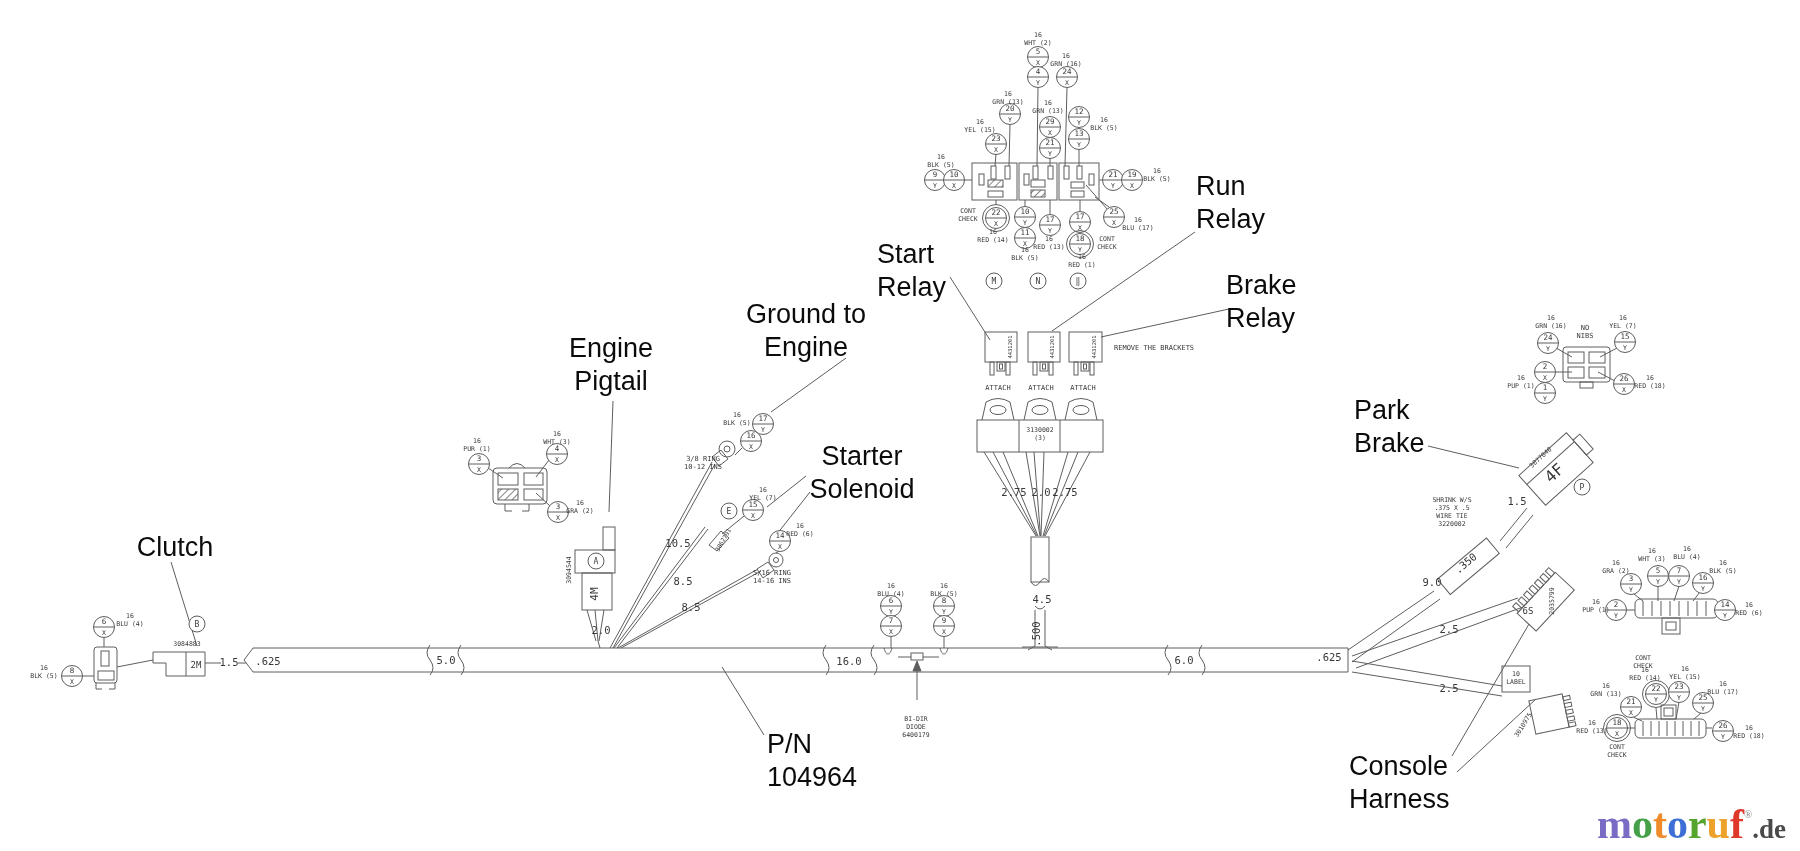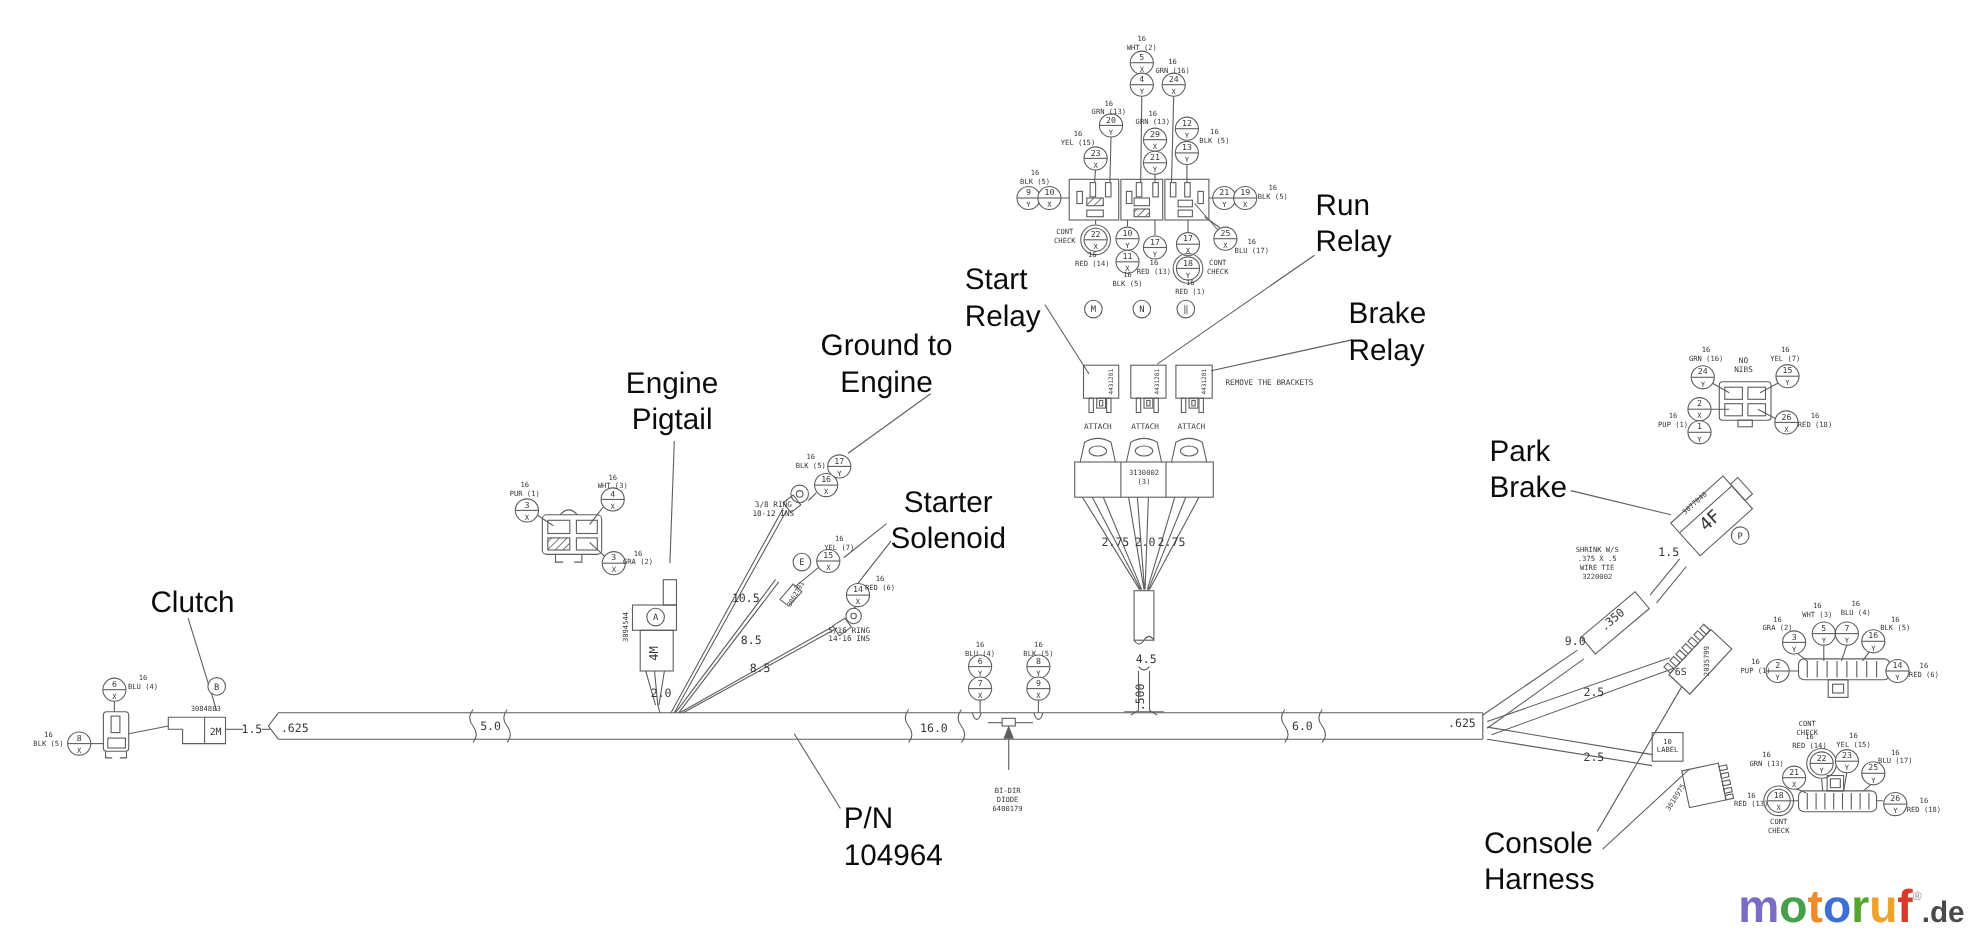--- a/index.html
+++ b/index.html
@@ -2,21 +2,21 @@
 <html><head>
 <meta charset="utf-8">
 <style>
   html,body{margin:0;padding:0;background:#fff;}
   .stage{position:relative;width:1800px;height:851px;background:#fff;overflow:hidden;
          font-family:"DejaVu Sans Mono",monospace;}
   svg{position:absolute;left:0;top:0;}
   svg text{font-family:"DejaVu Sans Mono",monospace;fill:#383838;}
   svg text.callout{font-family:"Liberation Sans",sans-serif;fill:#0b0b0b;}
   .ln{stroke:#5e5e5e;fill:none;stroke-width:1;}
-  .watermark{position:absolute;right:14px;bottom:6px;font-family:Liberation Sans, sans-serif;
+  .watermark{position:absolute;right:14px;bottom:6px;font-family:Liberation Serif, serif;
              font-weight:bold;font-size:42px;line-height:1;white-space:nowrap;cursor:pointer;margin-left:27px;}
   .watermark sup{font-size:11px;color:#888;font-weight:normal;vertical-align:20px;}
   .wm-suffix{font-size:27px;}
 </style>
 </head>
 <body>
 
 <div class="stage">
 <svg id="diagram" width="1800" height="851" viewBox="0 0 1800 851">
   <defs>

